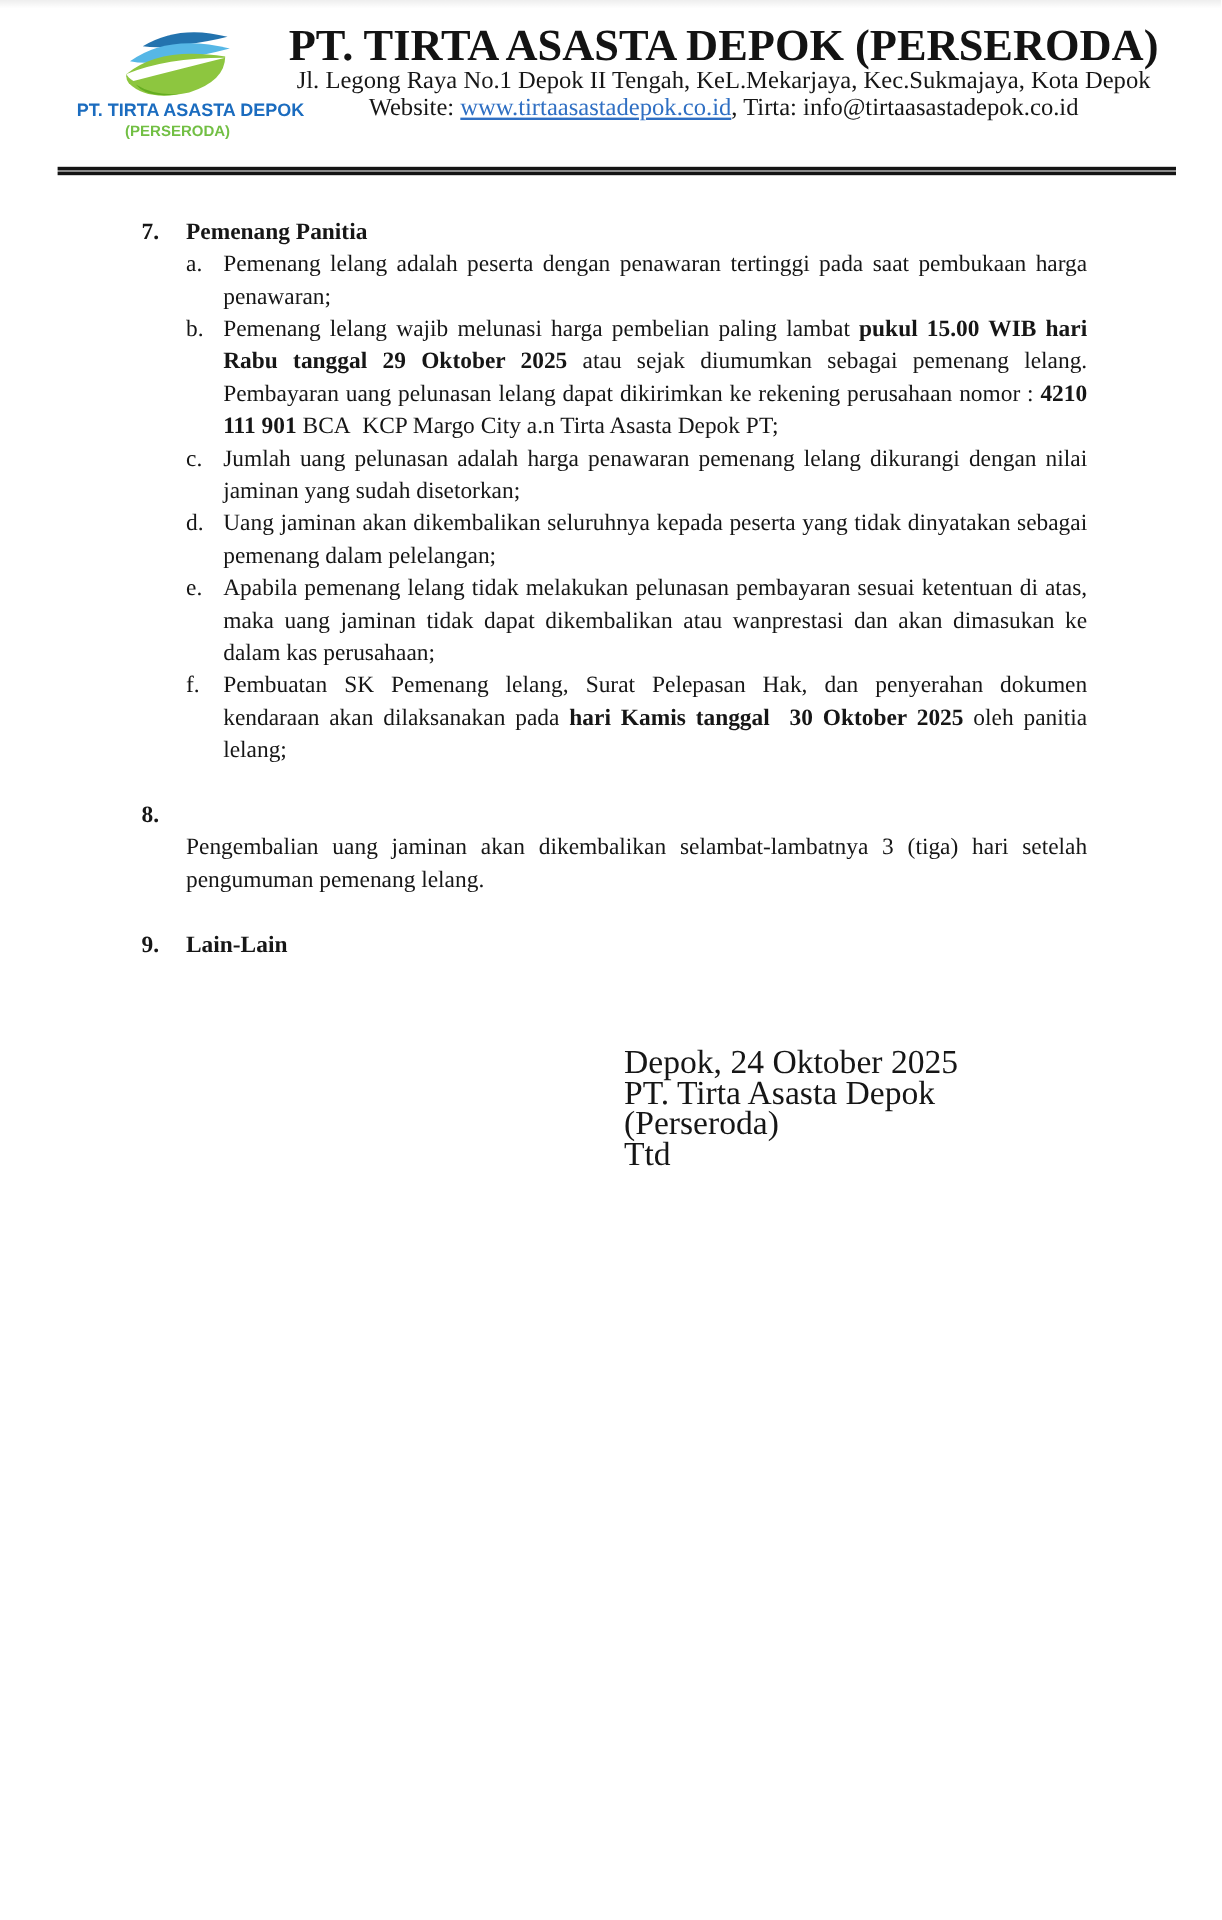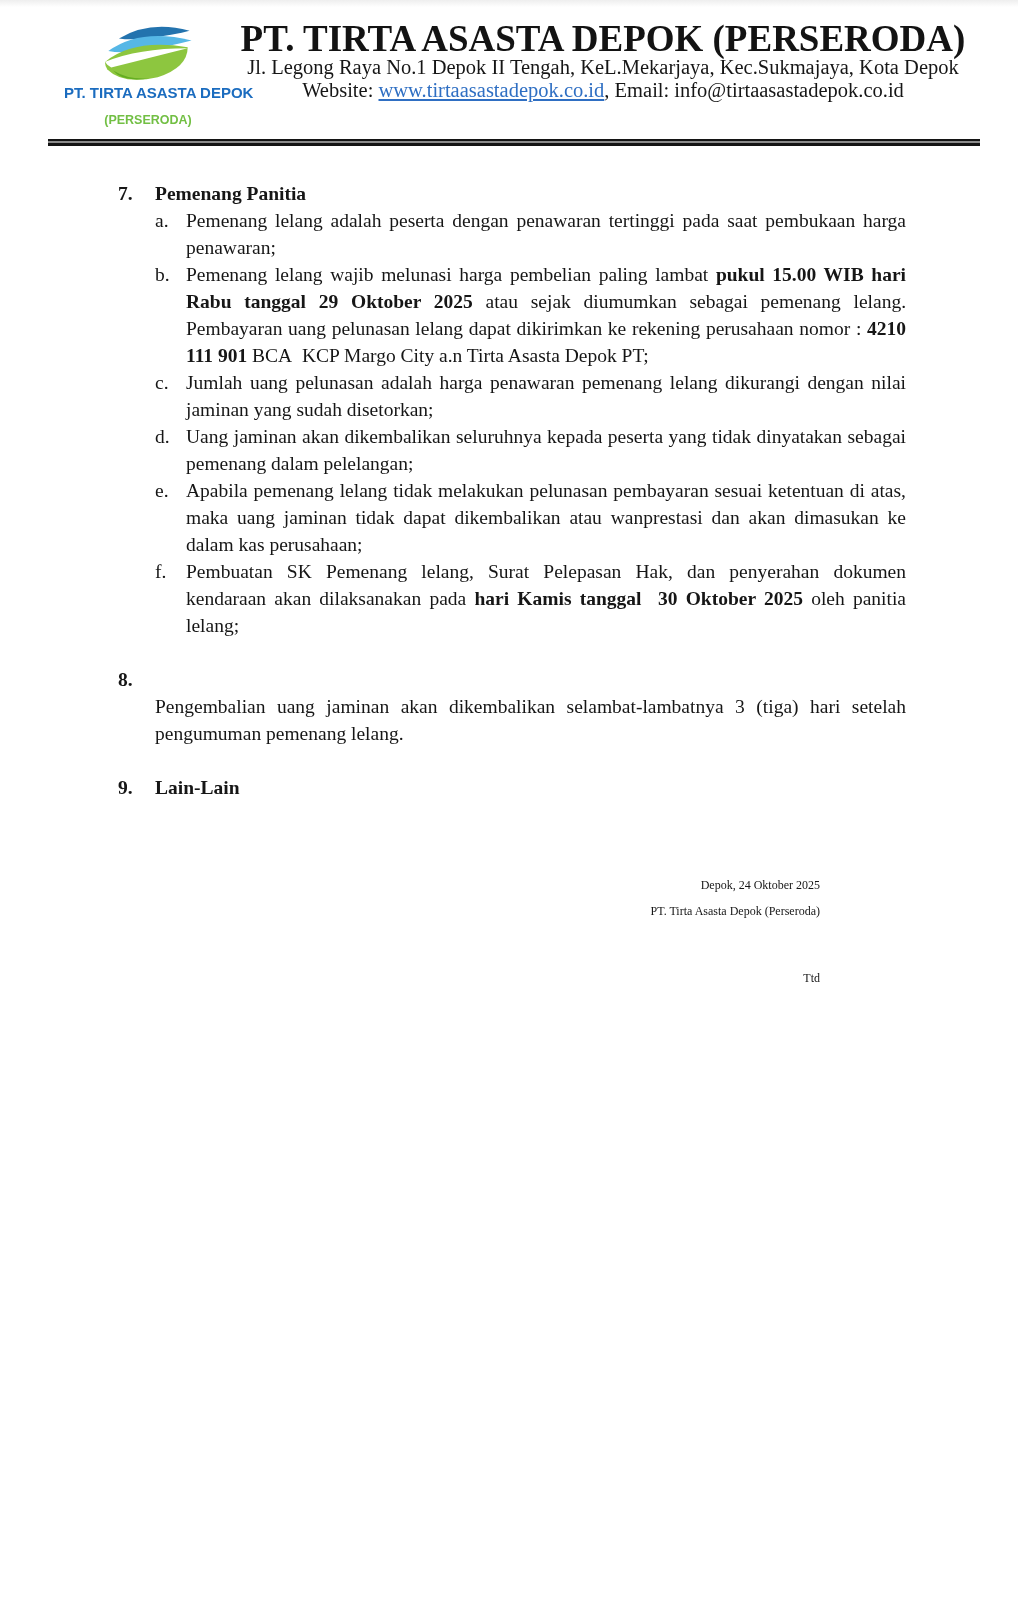--- a/index.html
+++ b/index.html
@@ -25,21 +25,21 @@
   }
   .logo svg { display: block; margin: 0 auto; }
   .logo-name {
     font-family: "Liberation Sans", sans-serif;
     font-weight: bold; font-size: 15px; line-height: 16px;
     color: var(--logo-text-blue); white-space: nowrap; margin-top: 3px;
   }
   .logo-sub {
     font-family: "Liberation Sans", sans-serif;
     font-weight: bold; font-size: 12.5px; line-height: 13px;
-    color: var(--logo-text-green); margin-top: 13px;
+    color: var(--logo-text-green); margin-top: 2px;
   }
   .header-text {
     position: absolute; left: 232px; top: 22px; width: 742px;
     text-align: center;
   }
   .company-title {
     font-size: 37px; font-weight: bold; line-height: 34px;
     white-space: nowrap; color: #131313;
   }
   .addr { font-size: 20.5px; line-height: 22.5px; }
@@ -63,23 +63,23 @@
   .sec-head { display: flex; font-weight: bold; }
   .sec-num { width: 37px; flex-shrink: 0; }
   .item { display: flex; margin-left: 37px; }
   .item-letter { width: 31px; flex-shrink: 0; }
   .item-text { flex: 1; text-align: justify; }
   .sec-para { margin-left: 37px; text-align: justify; }
 
   
   .signature {
     width: 300px; margin: 72px 86px 0 auto;
-    text-align: right; font-size: 12px; line-height: 25.5px;
+    text-align: left; font-size: 28px; line-height: 25.5px;
   }
-  .sig-ttd { margin-top: 42px; }
+  .sig-ttd { }
 </style>
 </head>
 <body>
 
 <div class="page">
   <div class="top-edge"></div>
 
   <div class="header">
     <div class="logo">
       <span>
@@ -92,21 +92,21 @@
         </svg>
       </span>
       <div class="logo-name">PT. TIRTA ASASTA DEPOK</div>
       <div class="logo-sub">(PERSERODA)</div>
     </div>
 
     <div class="header-text">
       <div class="company-title">PT. TIRTA ASASTA DEPOK (PERSERODA)</div>
       <div class="addr addr-first">Jl. Legong Raya No.1 Depok II Tengah, KeL.Mekarjaya, Kec.Sukmajaya, Kota Depok</div>
       <div class="addr">
-        <span>Website: </span><span class="weblink">www.tirtaasastadepok.co.id</span><span>, Email: info@tirtaasastadepok.co.id</span>
+        <span>Website: </span><span class="weblink">www.tirtaasastadepok.co.id</span><span>, Tirta: info@tirtaasastadepok.co.id</span>
       </div>
     </div>
   </div>
   <div class="rule"></div>
 
   <div class="content">
 
     <div class="sec">
       <div class="sec-head">
         <span class="sec-num">7.</span>

